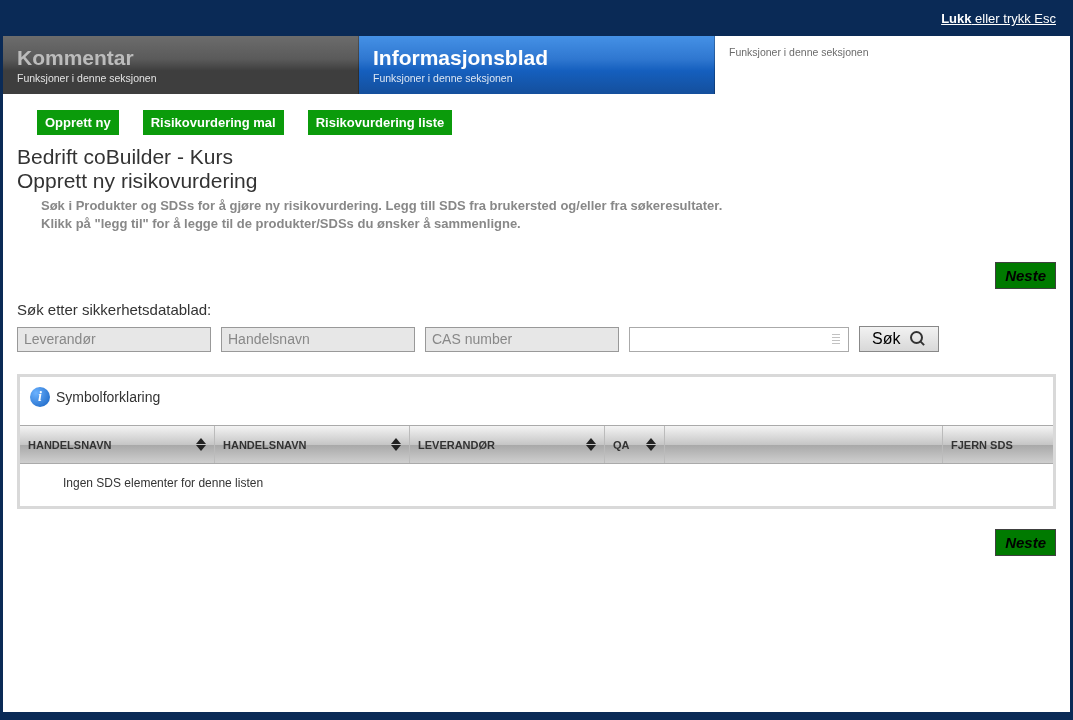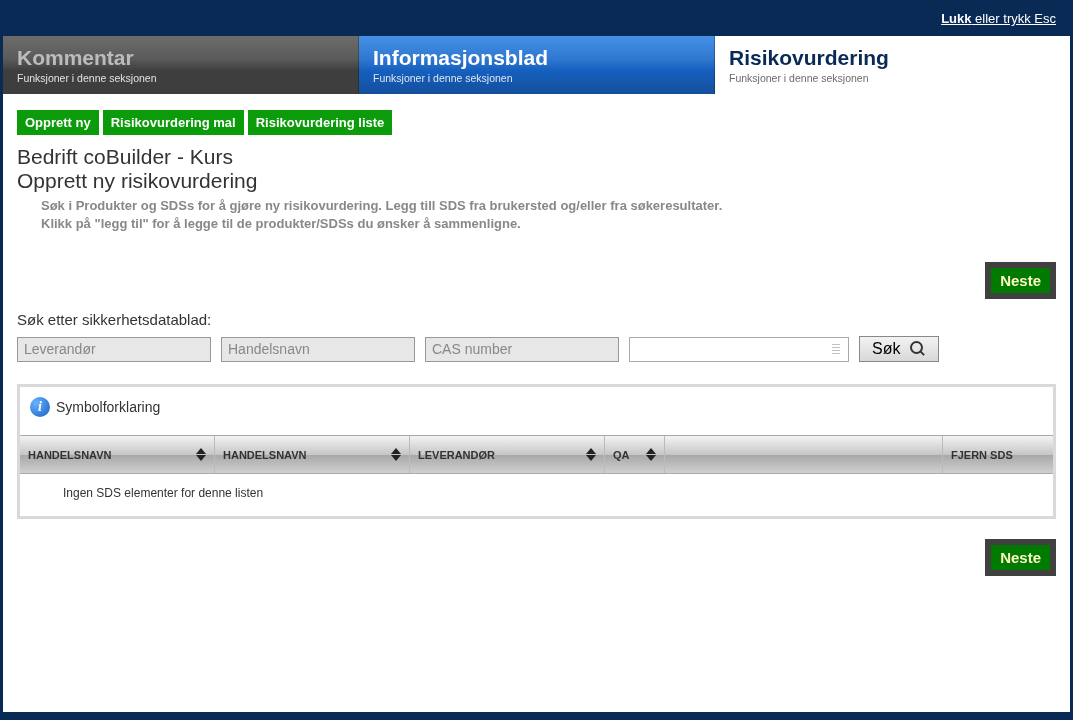--- a/index.html
+++ b/index.html
@@ -73,20 +73,21 @@
       margin-bottom: 10px;
     }
     .green-btn {
       background: #0b9b0b;
       color: #fff;
       border: none;
       padding: 5px 8px;
       font-size: 13px;
       font-weight: bold;
       cursor: pointer;
+      margin-left: 20px;
     }
     .h1, .h2 {
       font-size: 21px;
       font-weight: normal;
       color: #333;
     }
     .h2 { margin-bottom: 4px; }
     .instructions {
       color: #888;
       font-size: 13px;
@@ -95,26 +96,27 @@
       margin-bottom: 30px;
       margin-left: 24px;
     }
     .next-row {
       display: flex;
       justify-content: flex-end;
       margin-bottom: 12px;
     }
     .next-btn {
       background: #007a00;
-      color: #fef9c3;
-      border: 6px solid #404040;
+      color: #000000;
+      border: 1px solid #404040;
       padding: 4px 9px;
       font-size: 15px;
       font-weight: bold;
       cursor: pointer;
+      font-style: italic;
     }
     .search-label {
       font-size: 15px;
       color: #333;
       margin-bottom: 8px;
     }
     .search-row {
       display: flex;
       gap: 10px;
       align-items: center;
@@ -283,21 +285,20 @@
   <div class="tabs">
     <div class="tab tab-kommentar">
       <div class="tab-title">Kommentar</div>
       <div class="tab-sub">Funksjoner i denne seksjonen</div>
     </div>
     <div class="tab tab-info">
       <div class="tab-title">Informasjonsblad</div>
       <div class="tab-sub">Funksjoner i denne seksjonen</div>
     </div>
     <div class="tab tab-risiko">
-      <div class="tab-title">Risikovurdering</div>
       <div class="tab-sub">Funksjoner i denne seksjonen</div>
     </div>
   </div>
 
   <div class="main">
 
     <div class="green-btns">
       <button class="green-btn">Opprett ny</button>
       <button class="green-btn">Risikovurdering mal</button>
       <button class="green-btn">Risikovurdering liste</button>

